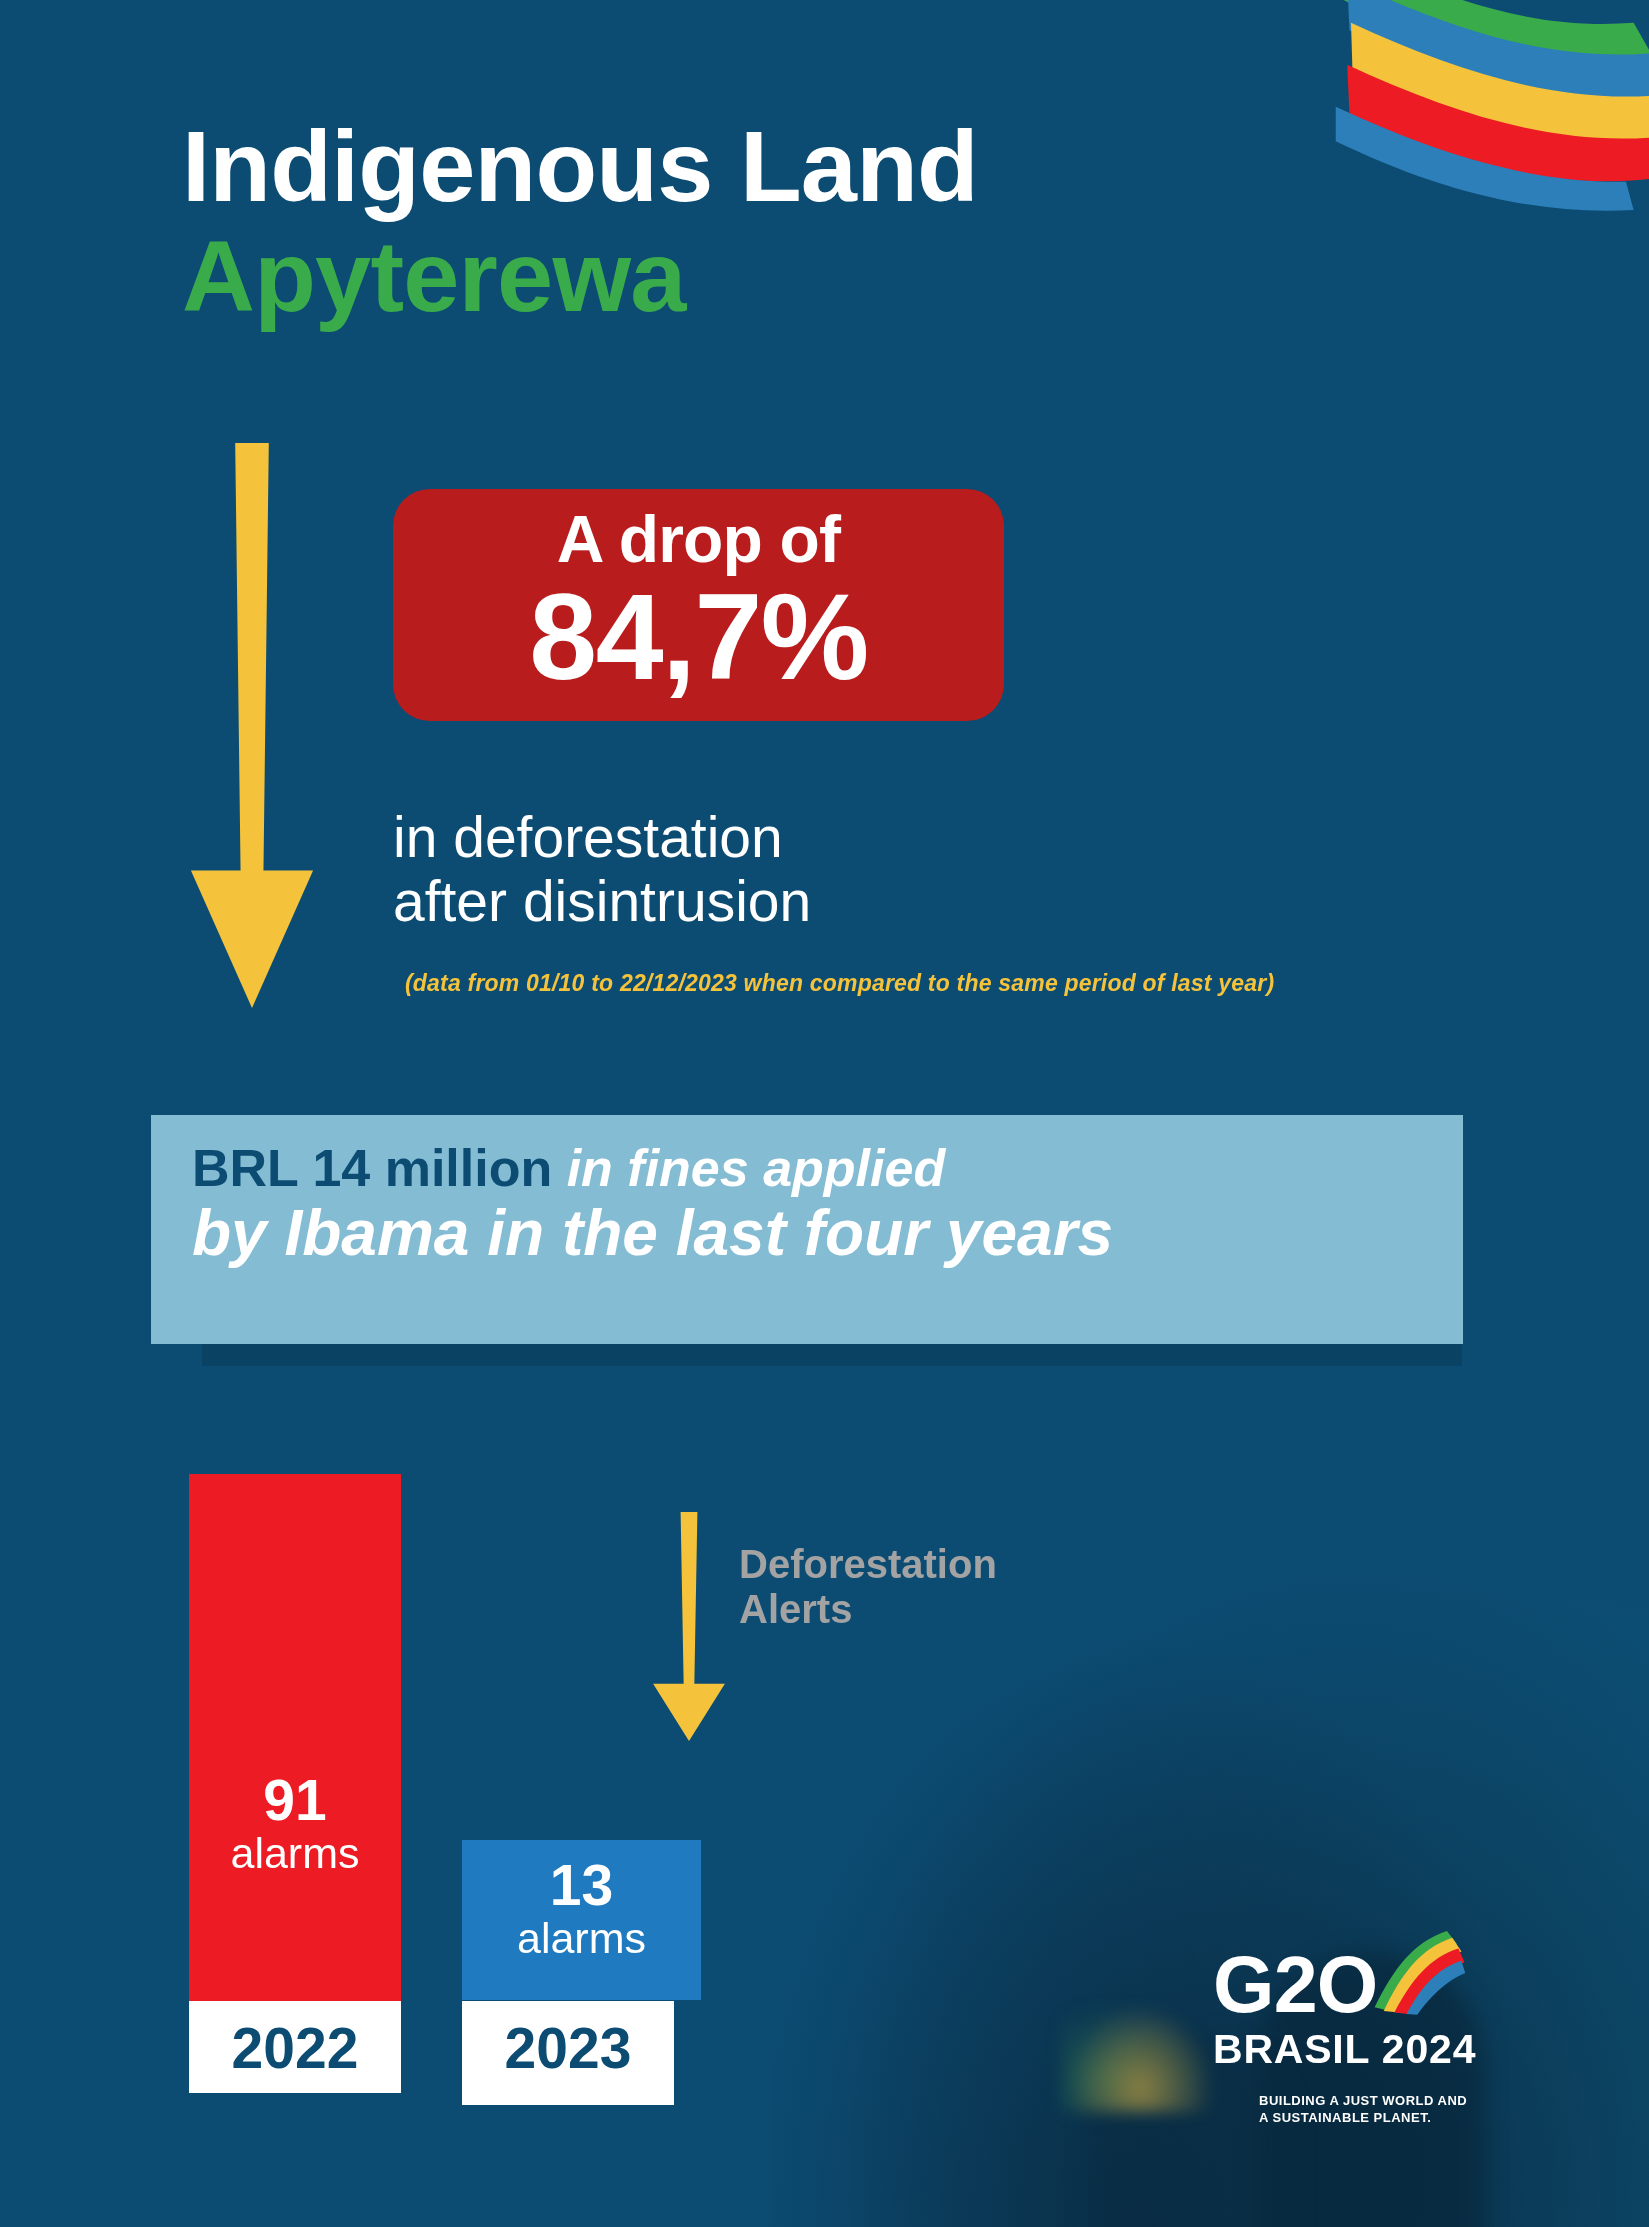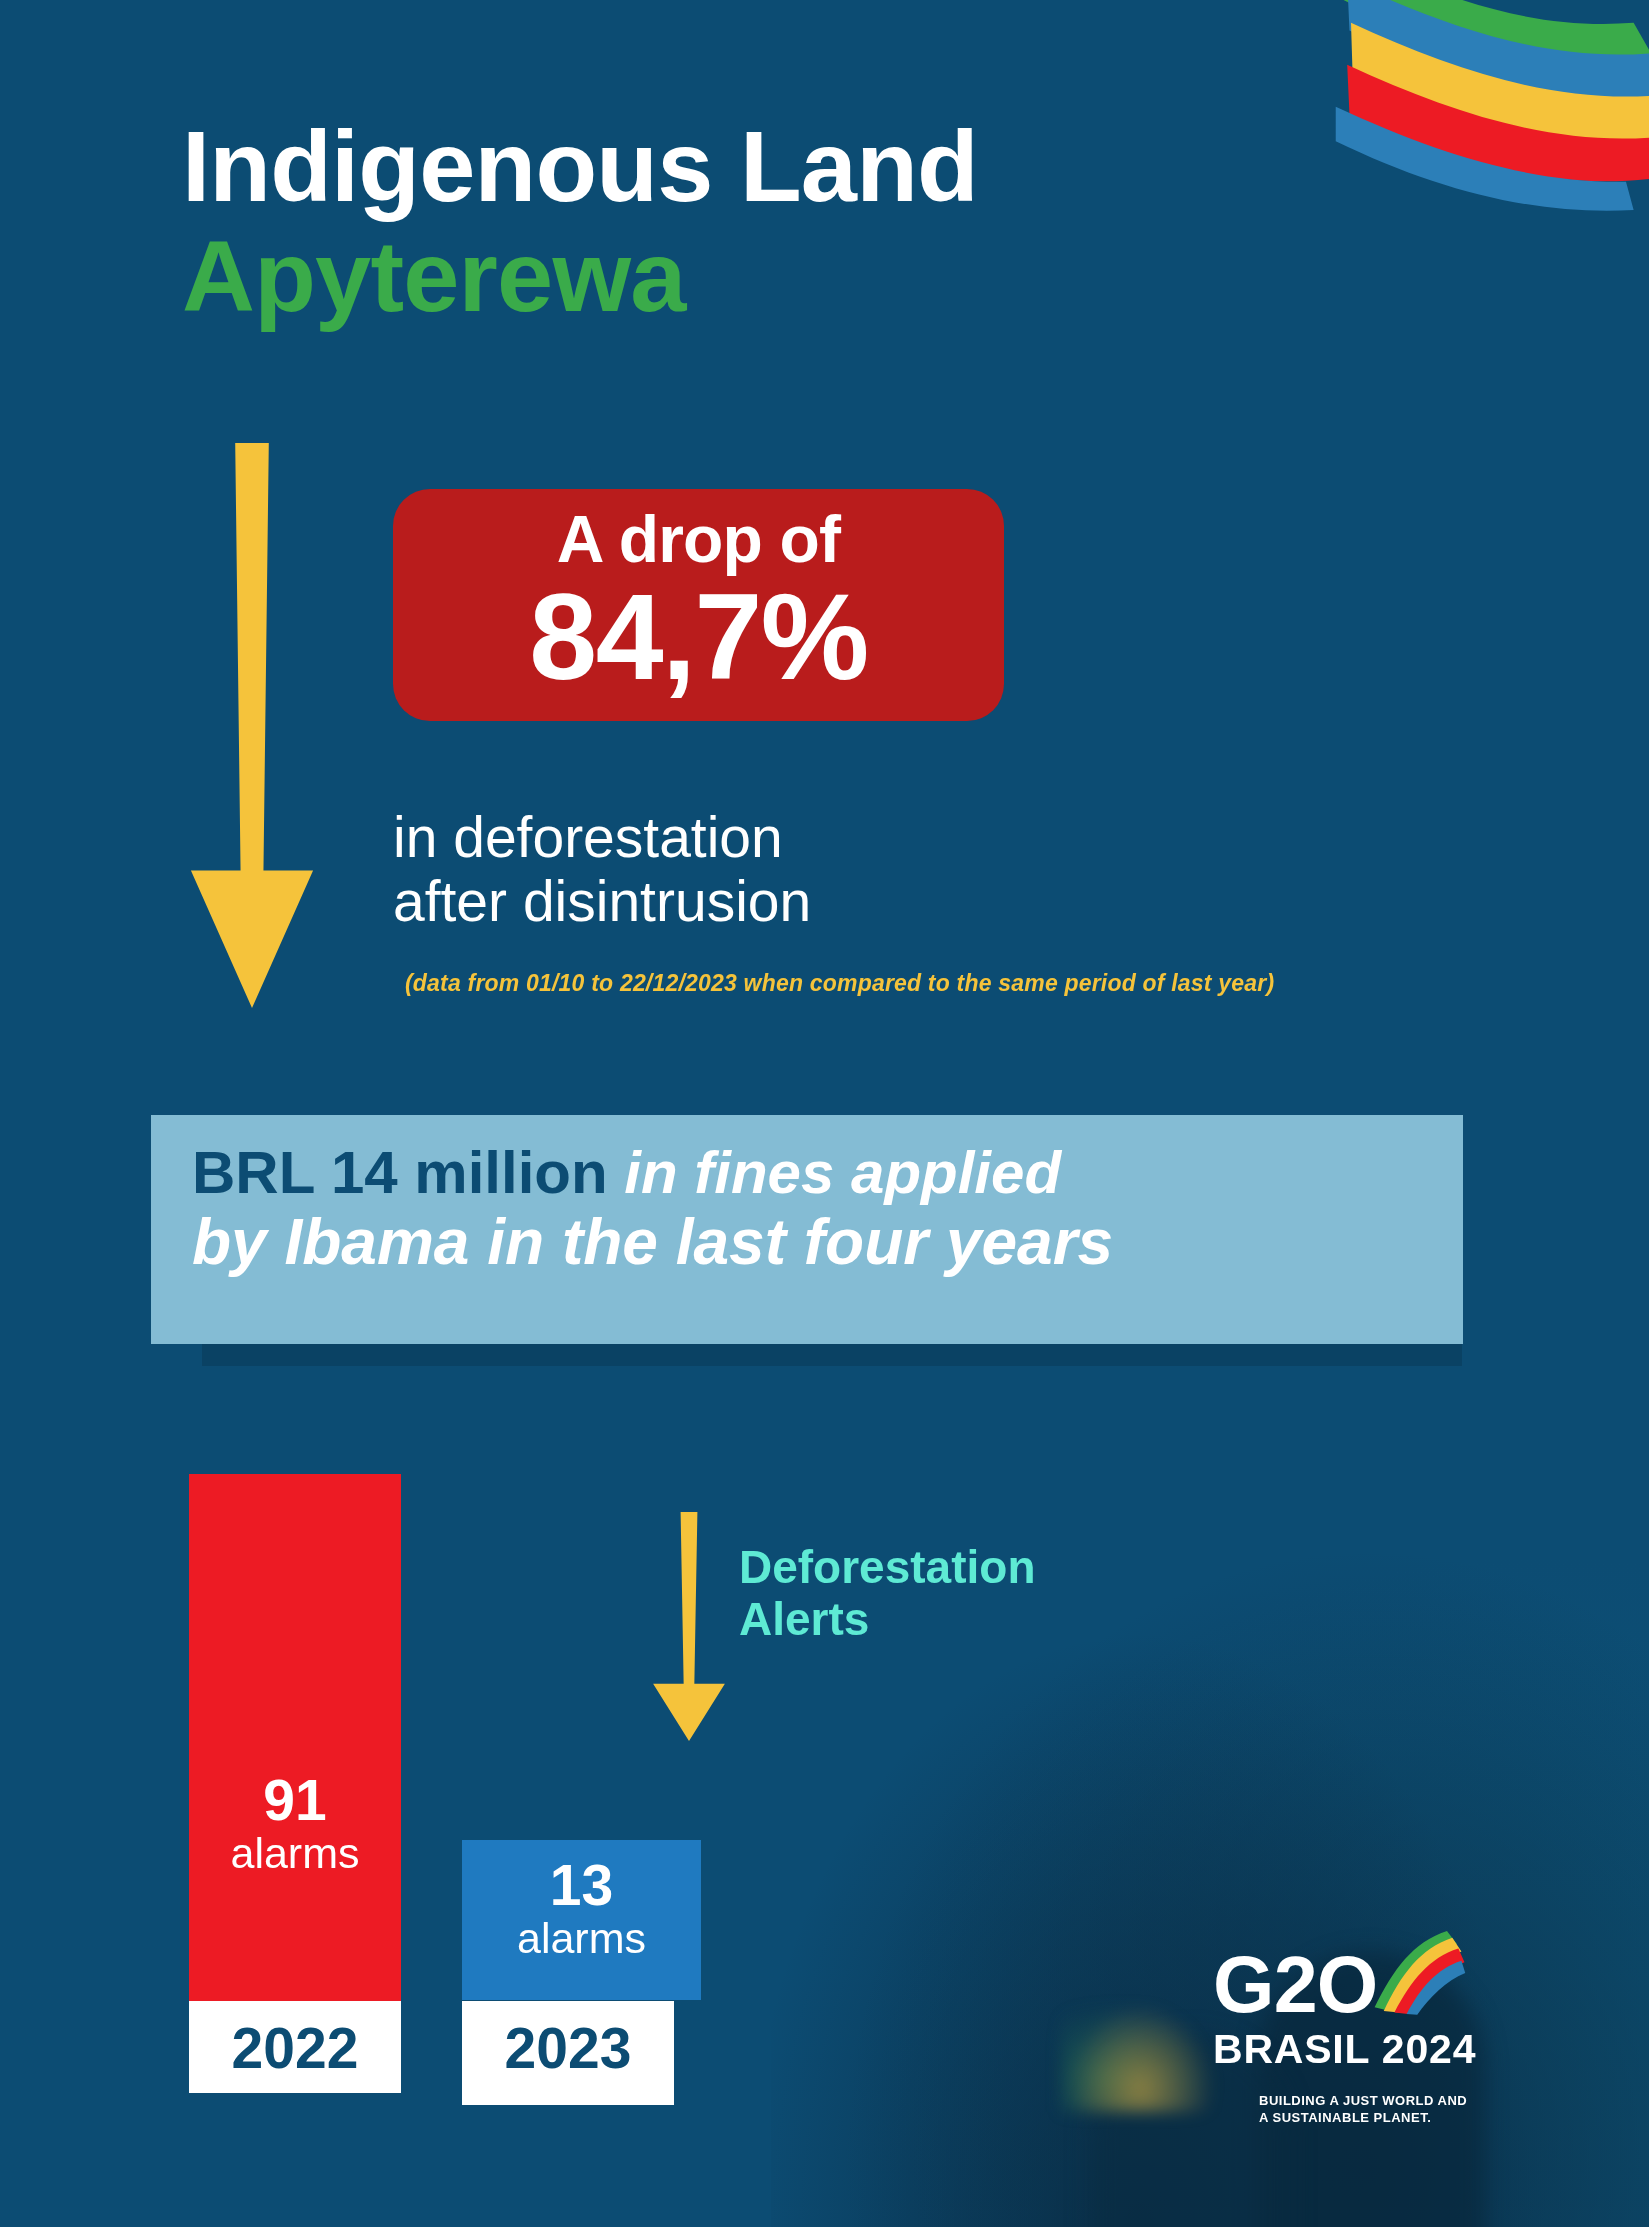--- a/index.html
+++ b/index.html
@@ -173,21 +173,21 @@
     position: absolute;
     left: 151px;
     top: 1115px;
     width: 1312px;
     height: 229px;
     background: #84bcd4;
     box-sizing: border-box;
     padding: 24.4px 34px 0 41px;
   }
   .fines-l1 {
-    font-size: 60px;
+    font-size: 52px;
     line-height: 1.12;
     color: #ffffff;
     font-weight: bold;
     font-style: italic;
   }
   .fines-l1 .dark {
     color: #0c4c73;
     font-style: normal;
   }
   .fines-l2 {
@@ -256,22 +256,22 @@
     left: 458px;
     top: 46px;
     width: 84px;
     height: 229px;
   }
   .chart-title {
     position: absolute;
     left: 550px;
     top: 76px;
     width: 687px;
-    color: #5eead4;
-    font-size: 46px;
+    color: #a3a3a3;
+    font-size: 40px;
     font-weight: bold;
     line-height: 1.12;
   }
 
   
   .g20 {
     position: absolute;
     right: 115px;
     bottom: 100px;
     width: 321px;

